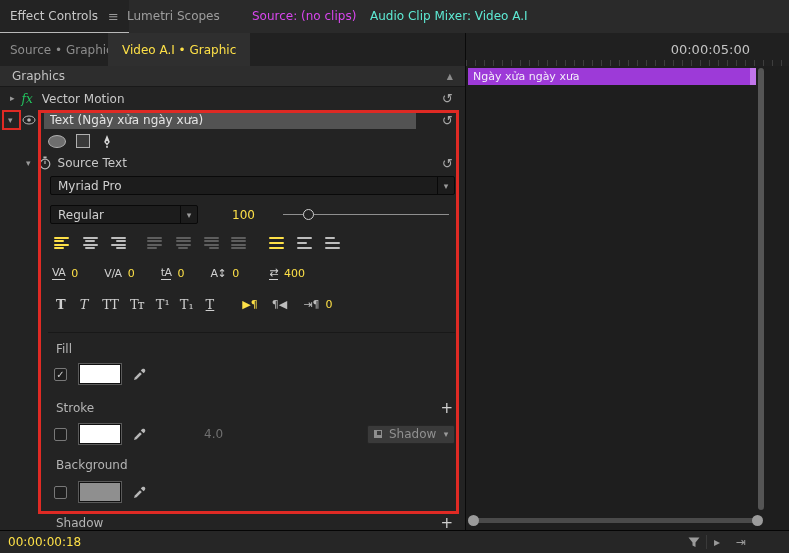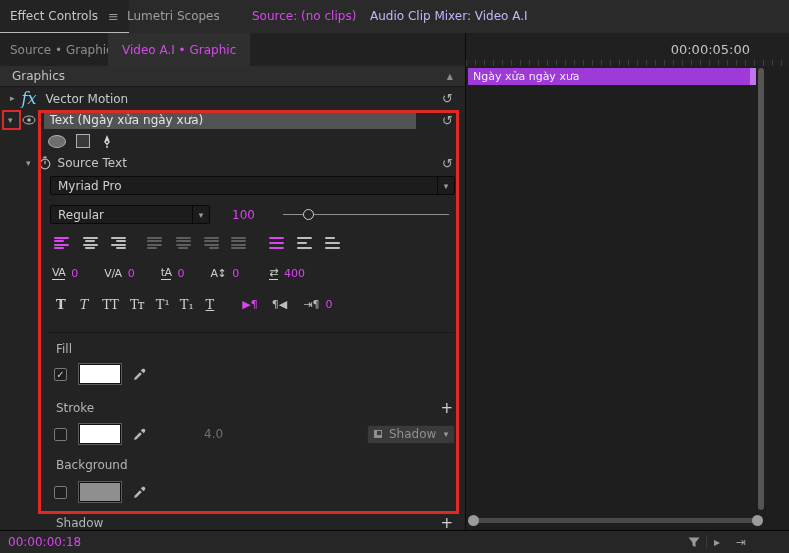--- a/index.html
+++ b/index.html
@@ -1,20 +1,20 @@
 <!DOCTYPE html>
 <html><head>
 <meta charset="utf-8">
 <style>
   html,body{margin:0;padding:0;background:#111}
   .screen{position:relative;width:789px;height:553px;background:#232323;overflow:hidden;
           font-family:"DejaVu Sans","Liberation Sans",sans-serif;font-size:12px;color:#c8c8c8}
   .a{position:absolute}
   .row{position:absolute;left:0;display:flex;align-items:center;width:465px;box-sizing:border-box}
-  .c-blue{color:#d946ef}
+  .c-blue{color:#fde047}
   .c-lt{color:#bdbdbd}
   .c-dim{color:#5e5e5e}
   .lbl{color:#b4b4b4}
   .reset{color:#a6a6a6;font-size:13px;line-height:1}
   .chev{font-size:9px;color:#9a9a9a;line-height:1}
   .dd{background:#1c1c1c;border:1px solid #090909;border-radius:2px;display:flex;align-items:center;height:19px;box-sizing:border-box}
   .dd .tx{flex:1;padding:0 7px;font-size:12px;color:#cfcfcf;white-space:nowrap;overflow:hidden}
   .dd .ch{width:16px;align-self:stretch;display:flex;align-items:center;justify-content:center;
           color:#9a9a9a;font-size:9px;border-left:1px solid #090909}
   .cb{width:13px;height:13px;background:#1e1e1e;border:1px solid #787878;border-radius:2px;
@@ -35,21 +35,21 @@
 
 <div class="screen">
 
   <div class="a" style="left:0;top:0;width:789px;height:33px;background:#2a2a2a;border-bottom:4px solid #0ea5e9">
     <div class="a" style="left:0;top:0;height:32px;background:#232323;display:flex;align-items:center;padding:0 10px;border-bottom:1px solid #b9b9b9">
       <span>Effect Controls</span>
       <span style="margin-left:10px;color:#9a9a9a;font-size:13px">≡</span>
     </div>
     <span class="a" style="left:127px;top:9px;color:#9e9e9e">Lumetri Scopes</span>
     <span class="a" style="left:252px;top:9px;color:#d946ef">Source: (no clips)</span>
-    <span class="a" style="left:370px;top:9px;color:#c4b5fd">Audio Clip Mixer: Video A.I</span>
+    <span class="a" style="left:370px;top:9px;color:#5eead4">Audio Clip Mixer: Video A.I</span>
   </div>
 
   <div class="a" style="left:0;top:33px;width:465px;height:33px;background:#212121;border-bottom:1px solid #141414">
     <span class="a" style="left:10px;top:10px;color:#8d8d8d">Source • Graphic</span>
     <div class="a" style="left:108px;top:0;height:33px;background:#2f2f2f;display:flex;align-items:center;padding:0 14px">
       <span class="c-blue">Video A.I • Graphic</span>
     </div>
   </div>
 
   <div class="a" style="left:465px;top:33px;width:324px;height:33px;background:#202020;border-left:1px solid #0a0a0a;border-bottom:1px solid #141414">
@@ -57,21 +57,21 @@
     <div class="a" style="left:0;bottom:0;width:100%;height:6px;background:repeating-linear-gradient(90deg,#3e3e3e 0,#3e3e3e 1px,transparent 1px,transparent 9px)"></div>
   </div>
 
   <div class="a row" style="top:66px;height:21px;background:#2d2d2d;border-bottom:1px solid #191919">
     <span style="margin-left:12px;color:#c2c2c2">Graphics</span>
     <span style="margin-left:auto;margin-right:12px;font-size:8px;color:#8c8c8c">▲</span>
   </div>
 
   <div class="a row" style="top:87px;height:23px">
     <span class="chev" style="margin-left:10px">▸</span>
-    <span style="margin-left:7px;font-style:italic;font-family:'DejaVu Serif',serif;font-size:16px;color:#7dd3fc">fx</span>
+    <span style="margin-left:7px;font-style:italic;font-family:'DejaVu Serif',serif;font-size:12px;color:#22c55e">fx</span>
     <span style="margin-left:9px">Vector Motion</span>
     <span class="reset" style="margin-left:auto;margin-right:12px">↺</span>
   </div>
 
   <div class="a row" style="top:110px;height:20px">
     <span class="chev" style="margin-left:8px">▾</span>
     <span style="margin-left:9px;display:inline-flex">
       <svg width="14" height="10" viewBox="0 0 14 10">
           <ellipse cx="7" cy="5" rx="6" ry="4" fill="none" stroke="#b8b8b8"></ellipse>
           <circle cx="7" cy="5" r="1.8" fill="#b8b8b8"></circle>
@@ -106,21 +106,21 @@
     </span>
     <span style="margin-left:7px">Source Text</span>
     <span class="reset" style="margin-left:auto;margin-right:12px">↺</span>
   </div>
 
   <div class="a dd" style="left:50px;top:176px;width:405px">
     <span class="tx">Myriad Pro</span>
     <span class="ch">▾</span>
   </div>
 
-  <div class="a dd" style="left:50px;top:205px;width:160px">
+  <div class="a dd" style="left:50px;top:205px;width:148px">
     <span class="tx">Regular</span>
     <span class="ch">▾</span>
   </div>
   <span class="a c-blue" style="left:232px;top:208px">100</span>
   <div class="a" style="left:283px;top:214px;width:166px;height:1px;background:#8f8f8f"></div>
   <div class="a" style="left:303px;top:209px;width:9px;height:9px;border:1.5px solid #cfcfcf;border-radius:50%;background:#232323"></div>
 
   <div class="a row" style="top:235px;height:16px">
     <span class="bars b-l c-blue" style="margin-left:54px">
         <i style="width:15px"></i>

